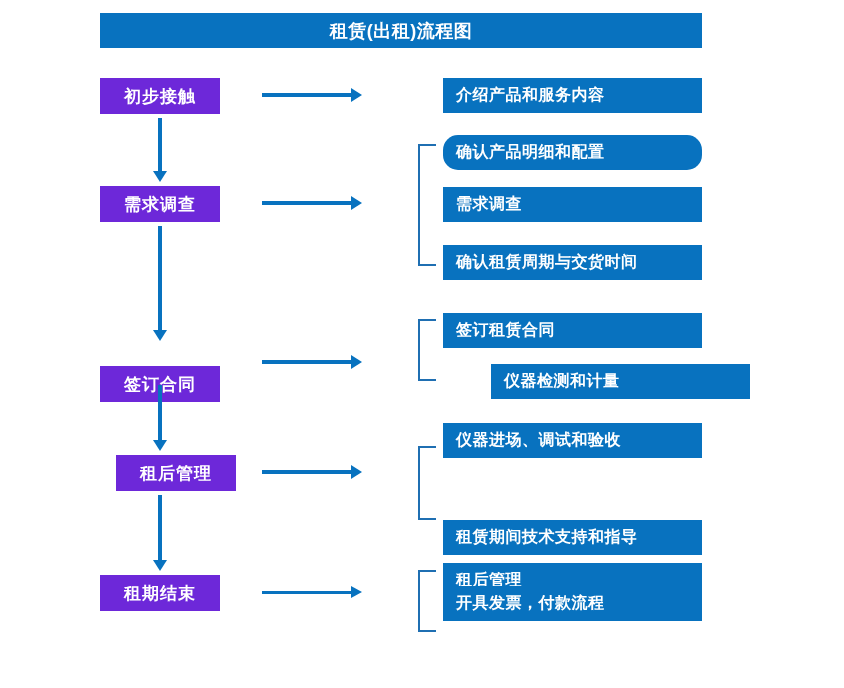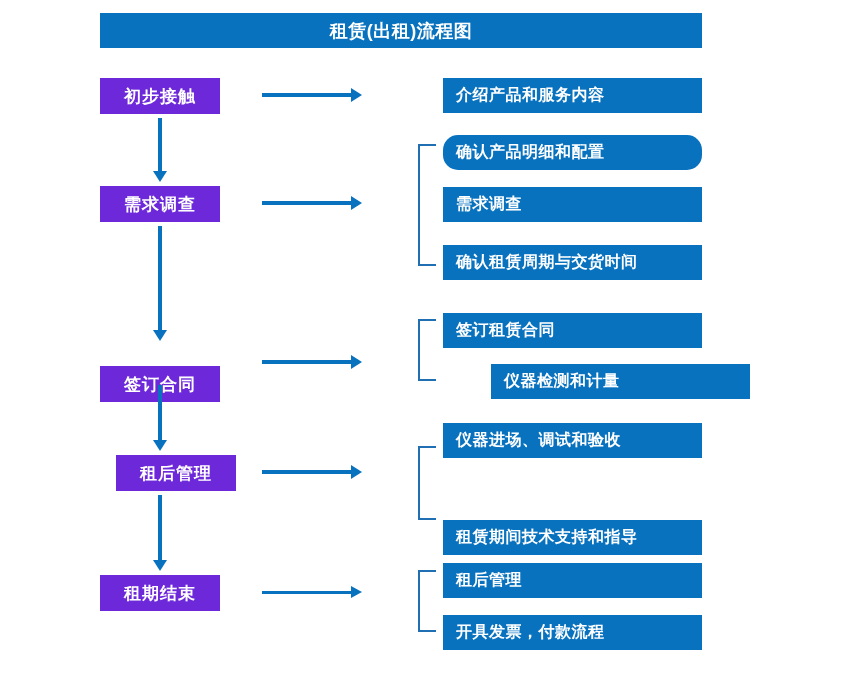--- a/index.html
+++ b/index.html
@@ -180,15 +180,15 @@
   <div class="detail-box" style="top:187px;">需求调查</div>
   <div class="detail-box" style="top:245px;">确认租赁周期与交货时间</div>
 
   <div class="detail-box" style="top:313px;">签订租赁合同</div>
   <div class="detail-box" style="top:364px;margin-left:48px;">仪器检测和计量</div>
 
   <div class="detail-box" style="top:423px;">仪器进场、调试和验收</div>
   <div class="detail-box" style="top:520px;">租赁期间技术支持和指导</div>
 
   <div class="detail-box" style="top:563px;">租后管理</div>
-  <div class="detail-box" style="top:615px;">开具发票，付款流程</div>
+  <div class="detail-box" style="top:586px;">开具发票，付款流程</div>
 
 </div>
 
 </body></html>

